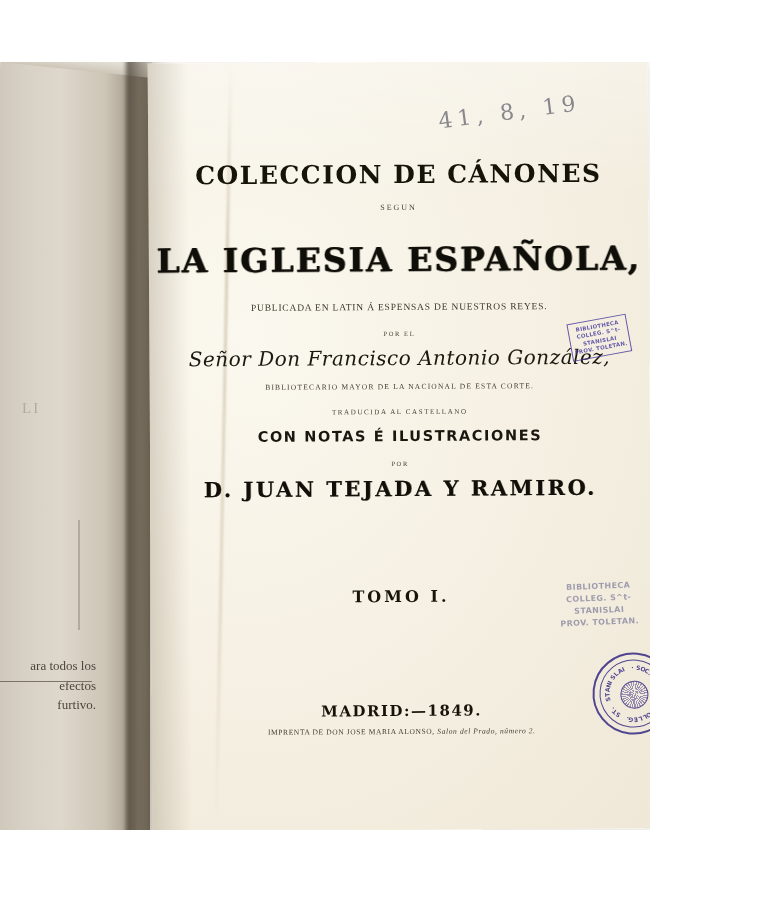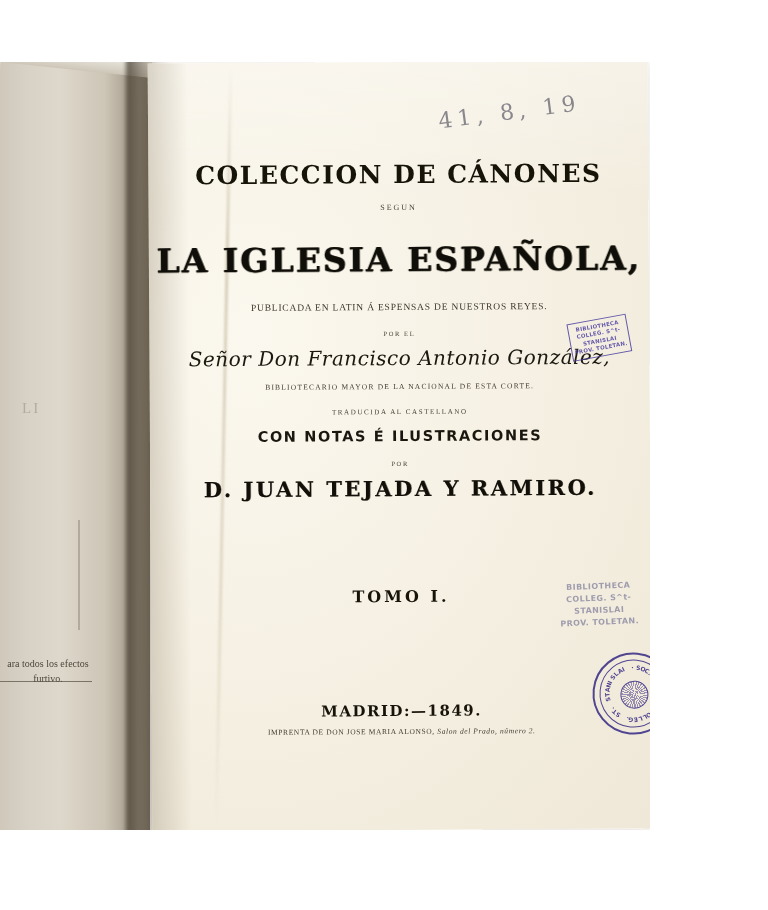--- a/index.html
+++ b/index.html
@@ -379,24 +379,24 @@
     height: 1px;
     background: #5c5446;
     opacity: 0.75;
   }
   .verso-text {
     position: absolute;
     left: 0;
     top: 656px;
     width: 96px;
     font-family: "Liberation Serif", serif;
-    font-size: 10px;
+    font-size: 13px;
     line-height: 1.5;
     color: #3b352a;
-    text-align: center;
+    text-align: right;
     opacity: 0.9;
   }
   .verso-ghost {
     position: absolute;
     left: 22px;
     top: 400px;
     font-family: "Liberation Serif", serif;
     font-size: 15px;
     color: rgba(90,82,66,0.30);
     letter-spacing: 2px;

